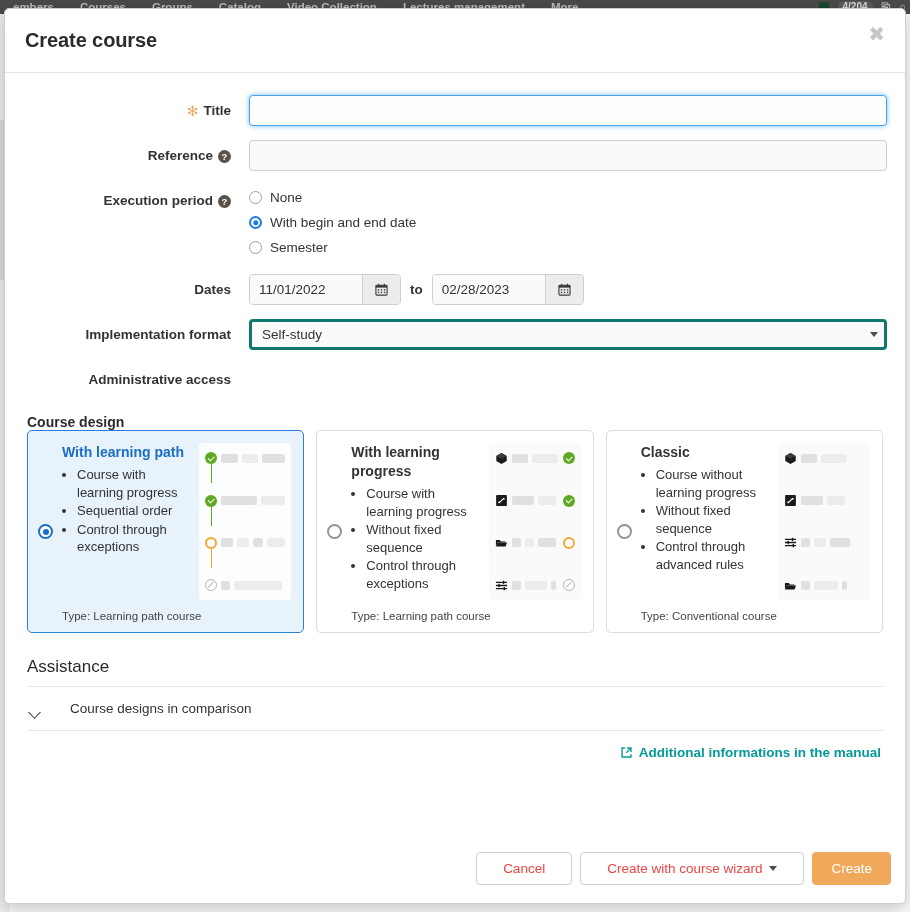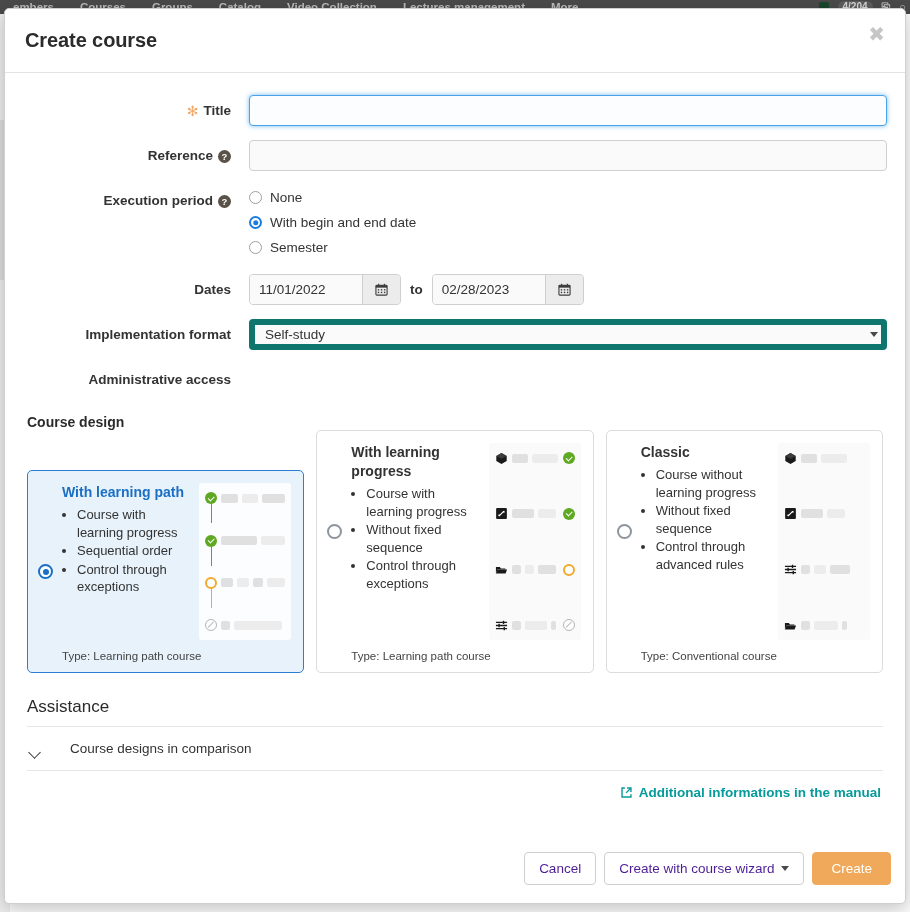--- a/index.html
+++ b/index.html
@@ -155,21 +155,21 @@
   }
   .cal-ico { width: 13px; height: 13px; display: block; }
   .to-word { font-size: 13.5px; color: #333; font-weight: bold; padding: 0 9px; }
 
   
   .select-box {
     position: relative; width: 100%;
   }
   .select-box select {
     width: 100%; height: 31px;
-    border: 6px solid #0f766e; border-radius: 4px;
+    border: 3px solid #0f766e; border-radius: 4px;
     background: #fafafa; color: #333;
     font-size: 13.5px; padding: 0 26px 0 10px;
     font-family: "Liberation Sans", sans-serif;
     -webkit-appearance: none; appearance: none;
   }
   .select-box .caret {
     position: absolute; right: 9px; top: 13px;
     width: 0; height: 0;
     border-left: 4px solid transparent;
     border-right: 4px solid transparent;
@@ -183,21 +183,21 @@
     font-size: 14px; font-weight: bold; color: #2b2b2b; 
   }
   #cards { display: flex; gap: 12px; }
   .card {
     flex: 1; border: 1px solid #dcdcdc; border-radius: 5px;
     background: #fff; padding: 12px 12px 10px 12px;
     position: relative; min-height: 203px;
     display: flex; flex-direction: column;
   }
   .card.selected {
-    border: 1.6px solid #2a7fd4; background: #e7f2fb; margin-top: 40px;
+    border: 1.6px solid #2a7fd4; background: #e7f2fb;
   }
   .card-radio {
     position: absolute; left: 10px; top: 93px;
     width: 15px; height: 15px; border-radius: 50%;
     border: 2px solid #8d949c; background: #fff;
   }
   .card.selected .card-radio {
     border-color: #1a6fc4; border-width: 2.5px;
   }
   .card.selected .card-radio::after {
@@ -295,24 +295,24 @@
   .ext-ico { width: 13px; height: 13px; display: block; }
 
   
   #modal-footer {
     position: absolute; left: 0; right: 0; bottom: 0;
     padding: 0 14px 18px 14px;
     display: flex; justify-content: flex-end; gap: 8px;
   }
   .btn {
     height: 33px; border-radius: 4px; font-size: 13.5px;
-    padding: 0 14px; cursor: pointer;
+    padding: 0 26px; cursor: pointer;
     font-family: "Liberation Sans", sans-serif;
     display: flex; align-items: center; gap: 7px;
-    border: 1px solid #cfcfcf; background: #fff; color: #4c1d95;
+    border: 1px solid #cfcfcf; background: #fff; color: #ef4444;
   }
   .btn.primary {
     background: #f0a95a; border-color: #f0a95a; color: #fff;
     padding: 0 18px;
   }
   .caret-dn {
     width: 0; height: 0;
     border-left: 4px solid transparent;
     border-right: 4px solid transparent;
     border-top: 5px solid #4a4a4a;

